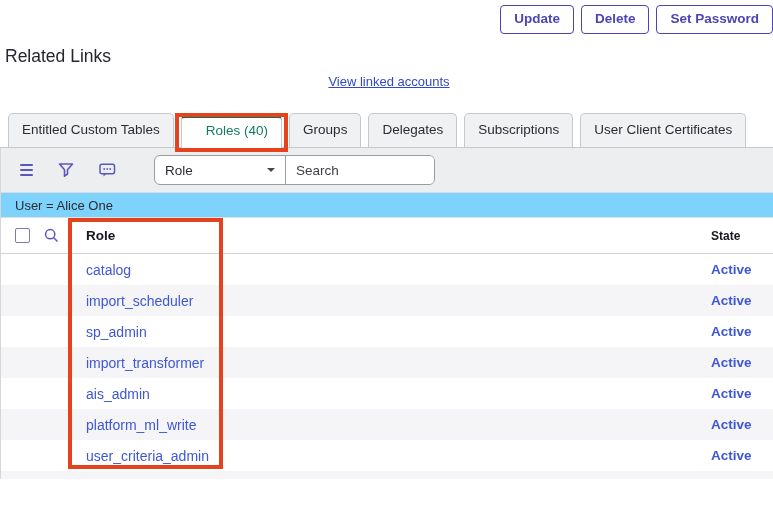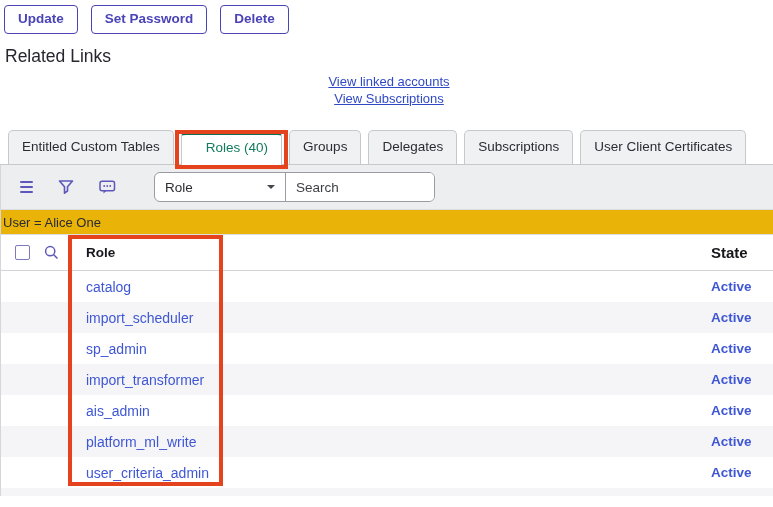--- a/index.html
+++ b/index.html
@@ -5,21 +5,21 @@
   * { box-sizing: border-box; margin: 0; padding: 0; }
   html, body { width: 773px; height: 507px; overflow: hidden; }
   body {
     font-family: "Liberation Sans", sans-serif;
     background: #ffffff;
     color: #2b2b33;
     position: relative;
   }
 
   
-  .actions { padding: 5px 0 0 4px; display: flex; gap: 13px; }
+  .actions { padding: 5px 0 0 4px; display: flex; gap: 7px; justify-content: flex-end; }
   .btn {
     background: #fff;
     border: 1px solid #4a44b6;
     border-radius: 4px;
     color: #4a44b6;
     font-family: "Liberation Sans", sans-serif;
     font-size: 13.5px;
     font-weight: 700;
     padding: 5px 13px 6px;
     line-height: 16px;
@@ -133,25 +133,25 @@
     border: none; outline: none;
     font-family: "Liberation Sans", sans-serif;
     font-size: 13.5px;
     padding: 0 10px;
     color: #2b2b33;
   }
   .combo-input input::placeholder { color: #3e3e46; opacity: 1; }
 
   .breadcrumb-bar {
     height: 25px;
-    background: #eab308;
+    background: #7dd3fc;
     border-bottom: 1px solid #dcdee1;
     display: flex;
     align-items: center;
-    padding-left: 2px;
+    padding-left: 14px;
     font-size: 13px;
     color: #2b2b33;
   }
 
   
   .table-wrap { position: relative; }
   .thead {
     height: 36px;
     background: #fff;
     border-bottom: 1px solid #d4d4d8;
@@ -167,21 +167,21 @@
     margin-left: 14px;
     cursor: pointer;
   }
   .head-search { margin-left: 14px; cursor: pointer; display: inline-flex; }
   .col-role-h {
     position: absolute; left: 85px;
     font-size: 13.5px; font-weight: 700; color: #16161c;
   }
   .col-state-h {
     position: absolute; left: 710px;
-    font-size: 15px; font-weight: 700; color: #16161c;
+    font-size: 12px; font-weight: 700; color: #16161c;
   }
   .trow {
     height: 31px;
     position: relative;
     display: flex;
     align-items: center;
   }
   .trow:nth-child(even) { background: #f5f5f7; }
   .trow .role-link {
     position: absolute; left: 85px;
@@ -209,29 +209,28 @@
     z-index: 5;
   }
 
   svg { display: block; }
 </style>
 </head>
 <body>
 
 <div class="actions">
   <button class="btn">Update</button>
+  <button class="btn">Delete</button>
   <button class="btn">Set Password</button>
-  <button class="btn">Delete</button>
 </div>
 
 <div class="related-title">Related Links</div>
 
 <div class="links">
   <a href="#">View linked accounts</a>
-  <a href="#">View Subscriptions</a>
 </div>
 
 <div class="tabs">
   <div class="tab">Entitled Custom Tables</div>
   <div class="tab active annotated">Roles (40)</div>
   <div class="tab">Groups</div>
   <div class="tab">Delegates</div>
   <div class="tab">Subscriptions</div>
   <div class="tab">User Client Certificates</div>
 </div>

